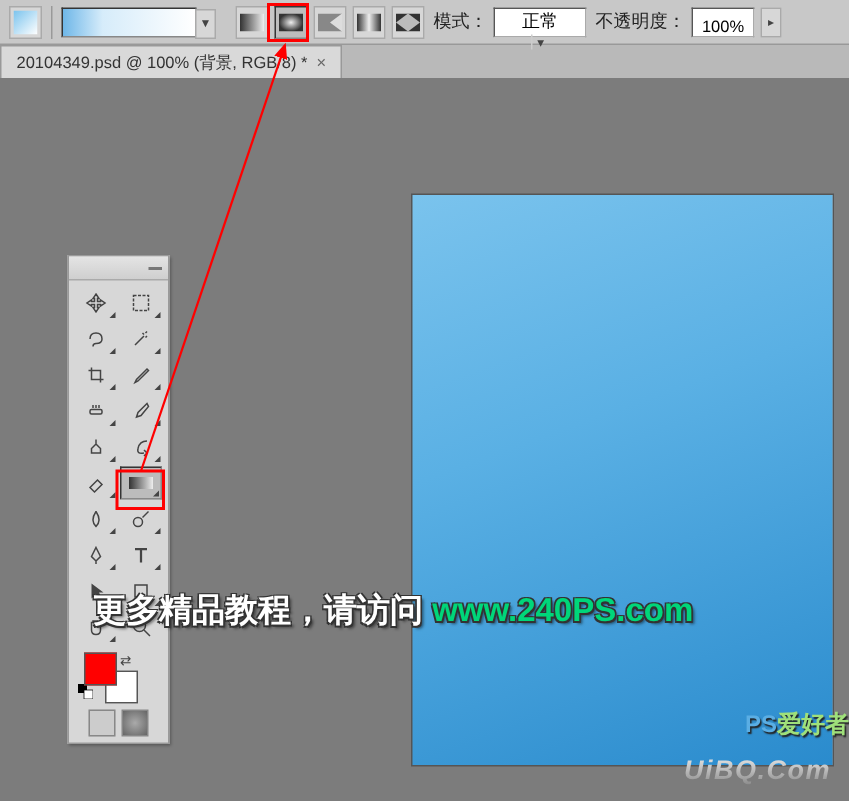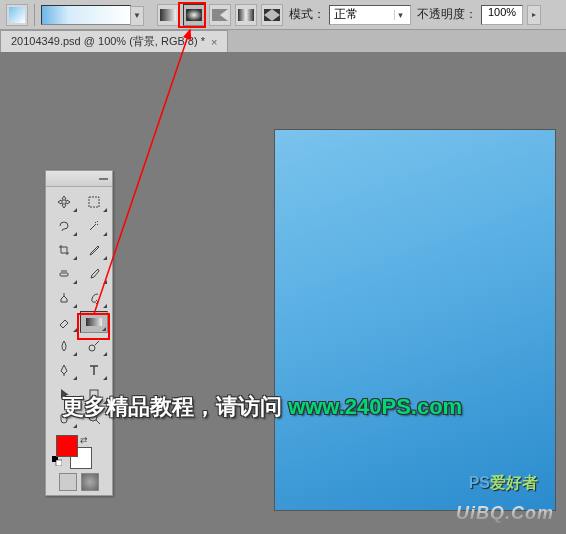--- a/index.html
+++ b/index.html
@@ -67,44 +67,45 @@
     align-items: center;
     justify-content: center;
   }
   .grad-btn.active {
     background: #bdbdbd;
     border: 1px inset #888;
   }
   .grad-btn svg { display: block; }
   .mode-label { font-size: 12px; color: #222; margin-left: 2px; }
   .mode-select {
-    width: 82px;
+    width: 62px;
     height: 20px;
     border: 1px inset #aaa;
     background: #fff;
     display: flex;
     align-items: center;
     padding: 0 4px;
     font-size: 12px;
     justify-content: space-between;
+    flex-direction: column;
   }
   .mode-select .arr {
     font-size: 9px;
     color: #444;
     width: 12px;
     text-align: center;
     border-left: 1px solid #ccc;
   }
   .opacity-field {
     width: 42px;
     height: 20px;
     border: 1px inset #aaa;
     background: #fff;
     display: flex;
-    align-items: flex-start;
+    align-items: flex-end;
     justify-content: center;
     font-size: 11px;
   }
   .opacity-drop {
     width: 14px;
     height: 20px;
     border: 1px solid #aaa;
     background: #d7d7d7;
     display: flex;
     align-items: center;
@@ -267,21 +268,21 @@
     font-weight: bold;
     color: #fff;
     text-shadow: -1px -1px 0 #333, 1px -1px 0 #333, -1px 1px 0 #333, 1px 1px 0 #333, 2px 2px 2px rgba(0,0,0,0.5);
     white-space: nowrap;
   }
   .watermark-text .url {
     color: #00d67a;
   }
   .logo1 {
     position: absolute;
-    right: 28px;
+    right: 0;
     bottom: 40px;
     font-size: 16px;
     font-weight: bold;
     color: #9fe07a;
     text-shadow: 1px 1px 1px #222;
   }
   .logo1 .ps { color: #5aaee4; }
   .logo2 {
     position: absolute;
     right: 12px;

